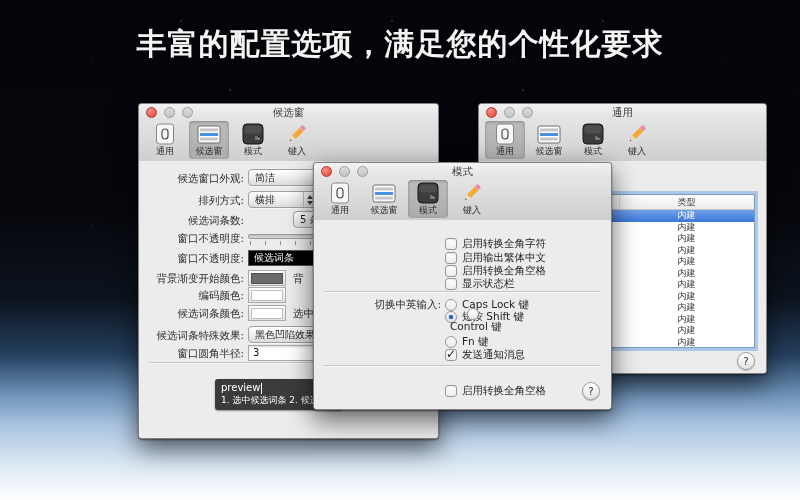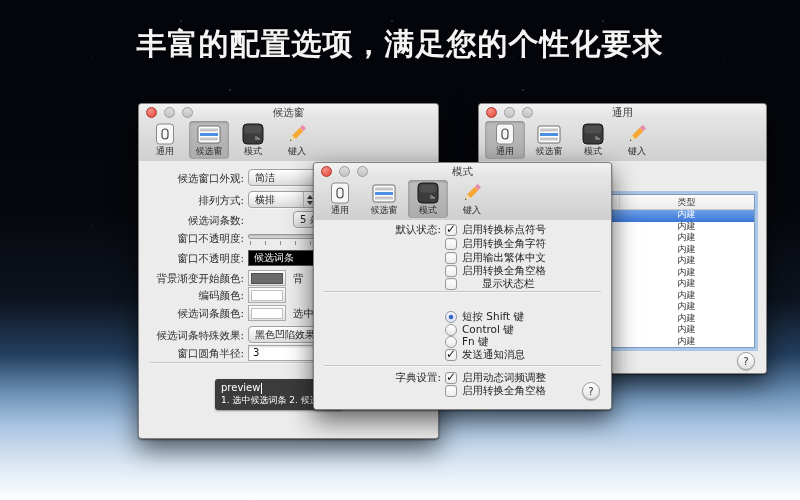--- a/index.html
+++ b/index.html
@@ -120,21 +120,21 @@
     justify-content:center;font-size:10px;color:#333;}
 
   
   .gtable{position:absolute;background:#fff;border:1px solid #7a9cc4;
     box-shadow:0 0 0 3px rgba(120,168,224,.55);overflow:hidden;}
   .thead{height:14px;background:linear-gradient(#fcfcfc,#ececec);
     border-bottom:1px solid #c9c9c9;position:relative;}
   .thead .htext{position:absolute;left:121px;width:135px;text-align:center;
     font-size:9px;color:#333;top:1px;}
   .coldiv{position:absolute;top:0;bottom:0;left:121px;width:1px;background:#dedede;}
-  .trow{height:11.5px;position:relative;font-family:Liberation Mono, monospace;}
+  .trow{height:11.5px;position:relative;}
   .trow .ttext{position:absolute;left:121px;width:135px;text-align:center;
     font-size:9px;color:#333;top:0px;line-height:11.5px;}
   .trow.selected{background:linear-gradient(#6fa0e8,#3a77d8);}
   .trow.selected .ttext{color:#fff;}
 </style>
 </head>
 <body>
 
 <div class="sky"></div>
 <div class="stars"></div>
@@ -445,65 +445,60 @@
               <polygon points="9.5,16.5 14.5,16.5 12,22" fill="#ecdcb2"></polygon>
               <polygon points="11.2,20.3 12.8,20.3 12,22" fill="#3a3a3a"></polygon>
             </g>
           </svg>
       </span>
       <span class="tlabel">键入</span>
     </div>
   </div>
   <div class="content" style="top:57px;">
 
-    <div class="ckrow" style="top:3px;left:0;right:0;">
-      <span class="cklabel" style="width:127px;">默认状态:</span>
-      <span class="cb on" style="margin-left:4px;"></span>
-      <span class="cktext">启用转换标点符号</span>
-    </div>
     <div class="ckrow" style="top:17px;left:131px;">
       <span class="cb"></span>
       <span class="cktext">启用转换全角字符</span>
     </div>
     <div class="ckrow" style="top:31px;left:131px;">
       <span class="cb"></span>
       <span class="cktext">启用输出繁体中文</span>
     </div>
     <div class="ckrow" style="top:44px;left:131px;">
       <span class="cb"></span>
       <span class="cktext">启用转换全角空格</span>
     </div>
-    <div class="ckrow" style="top:57px;left:131px;gap:20px;">
+    <div class="ckrow" style="top:57px;left:131px;">
       <span class="cb"></span>
       <span class="cktext">显示状态栏</span>
     </div>
     <div class="sep" style="top:71px;"></div>
 
+    <div class="ckrow" style="top:78px;left:0;right:0;">
+      <span class="cklabel" style="width:127px;">切换中英输入:</span>
+      <span class="rb" style="margin-left:4px;"></span>
+      <span class="cktext">Caps Lock 键</span>
+    </div>
     <div class="ckrow" style="top:90px;left:131px;">
       <span class="rb on"></span>
       <span class="cktext">短按 Shift 键</span>
     </div>
-    <div class="ckrow" style="top:103px;left:131px;">
+    <div class="ckrow" style="top:88px;left:131px;flex-direction:column;">
       <span class="rb"></span>
       <span class="cktext">Control 键</span>
     </div>
     <div class="ckrow" style="top:115px;left:131px;align-items:center;">
       <span class="rb"></span>
       <span class="cktext">Fn 键</span>
     </div>
     <div class="ckrow" style="top:128px;left:131px;">
       <span class="cb on"></span>
       <span class="cktext">发送通知消息</span>
     </div>
     <div class="sep" style="top:145px;"></div>
 
-    <div class="ckrow" style="top:151px;left:0;right:0;">
-      <span class="cklabel" style="width:127px;">字典设置:</span>
-      <span class="cb on" style="margin-left:4px;"></span>
-      <span class="cktext">启用动态词频调整</span>
-    </div>
     <div class="ckrow" style="top:164px;left:131px;">
       <span class="cb"></span>
       <span class="cktext">启用转换全角空格</span>
     </div>
     <div class="helpbtn" style="left:268px;top:162px;">?</div>
   </div>
 </div>
 
 </body></html>

